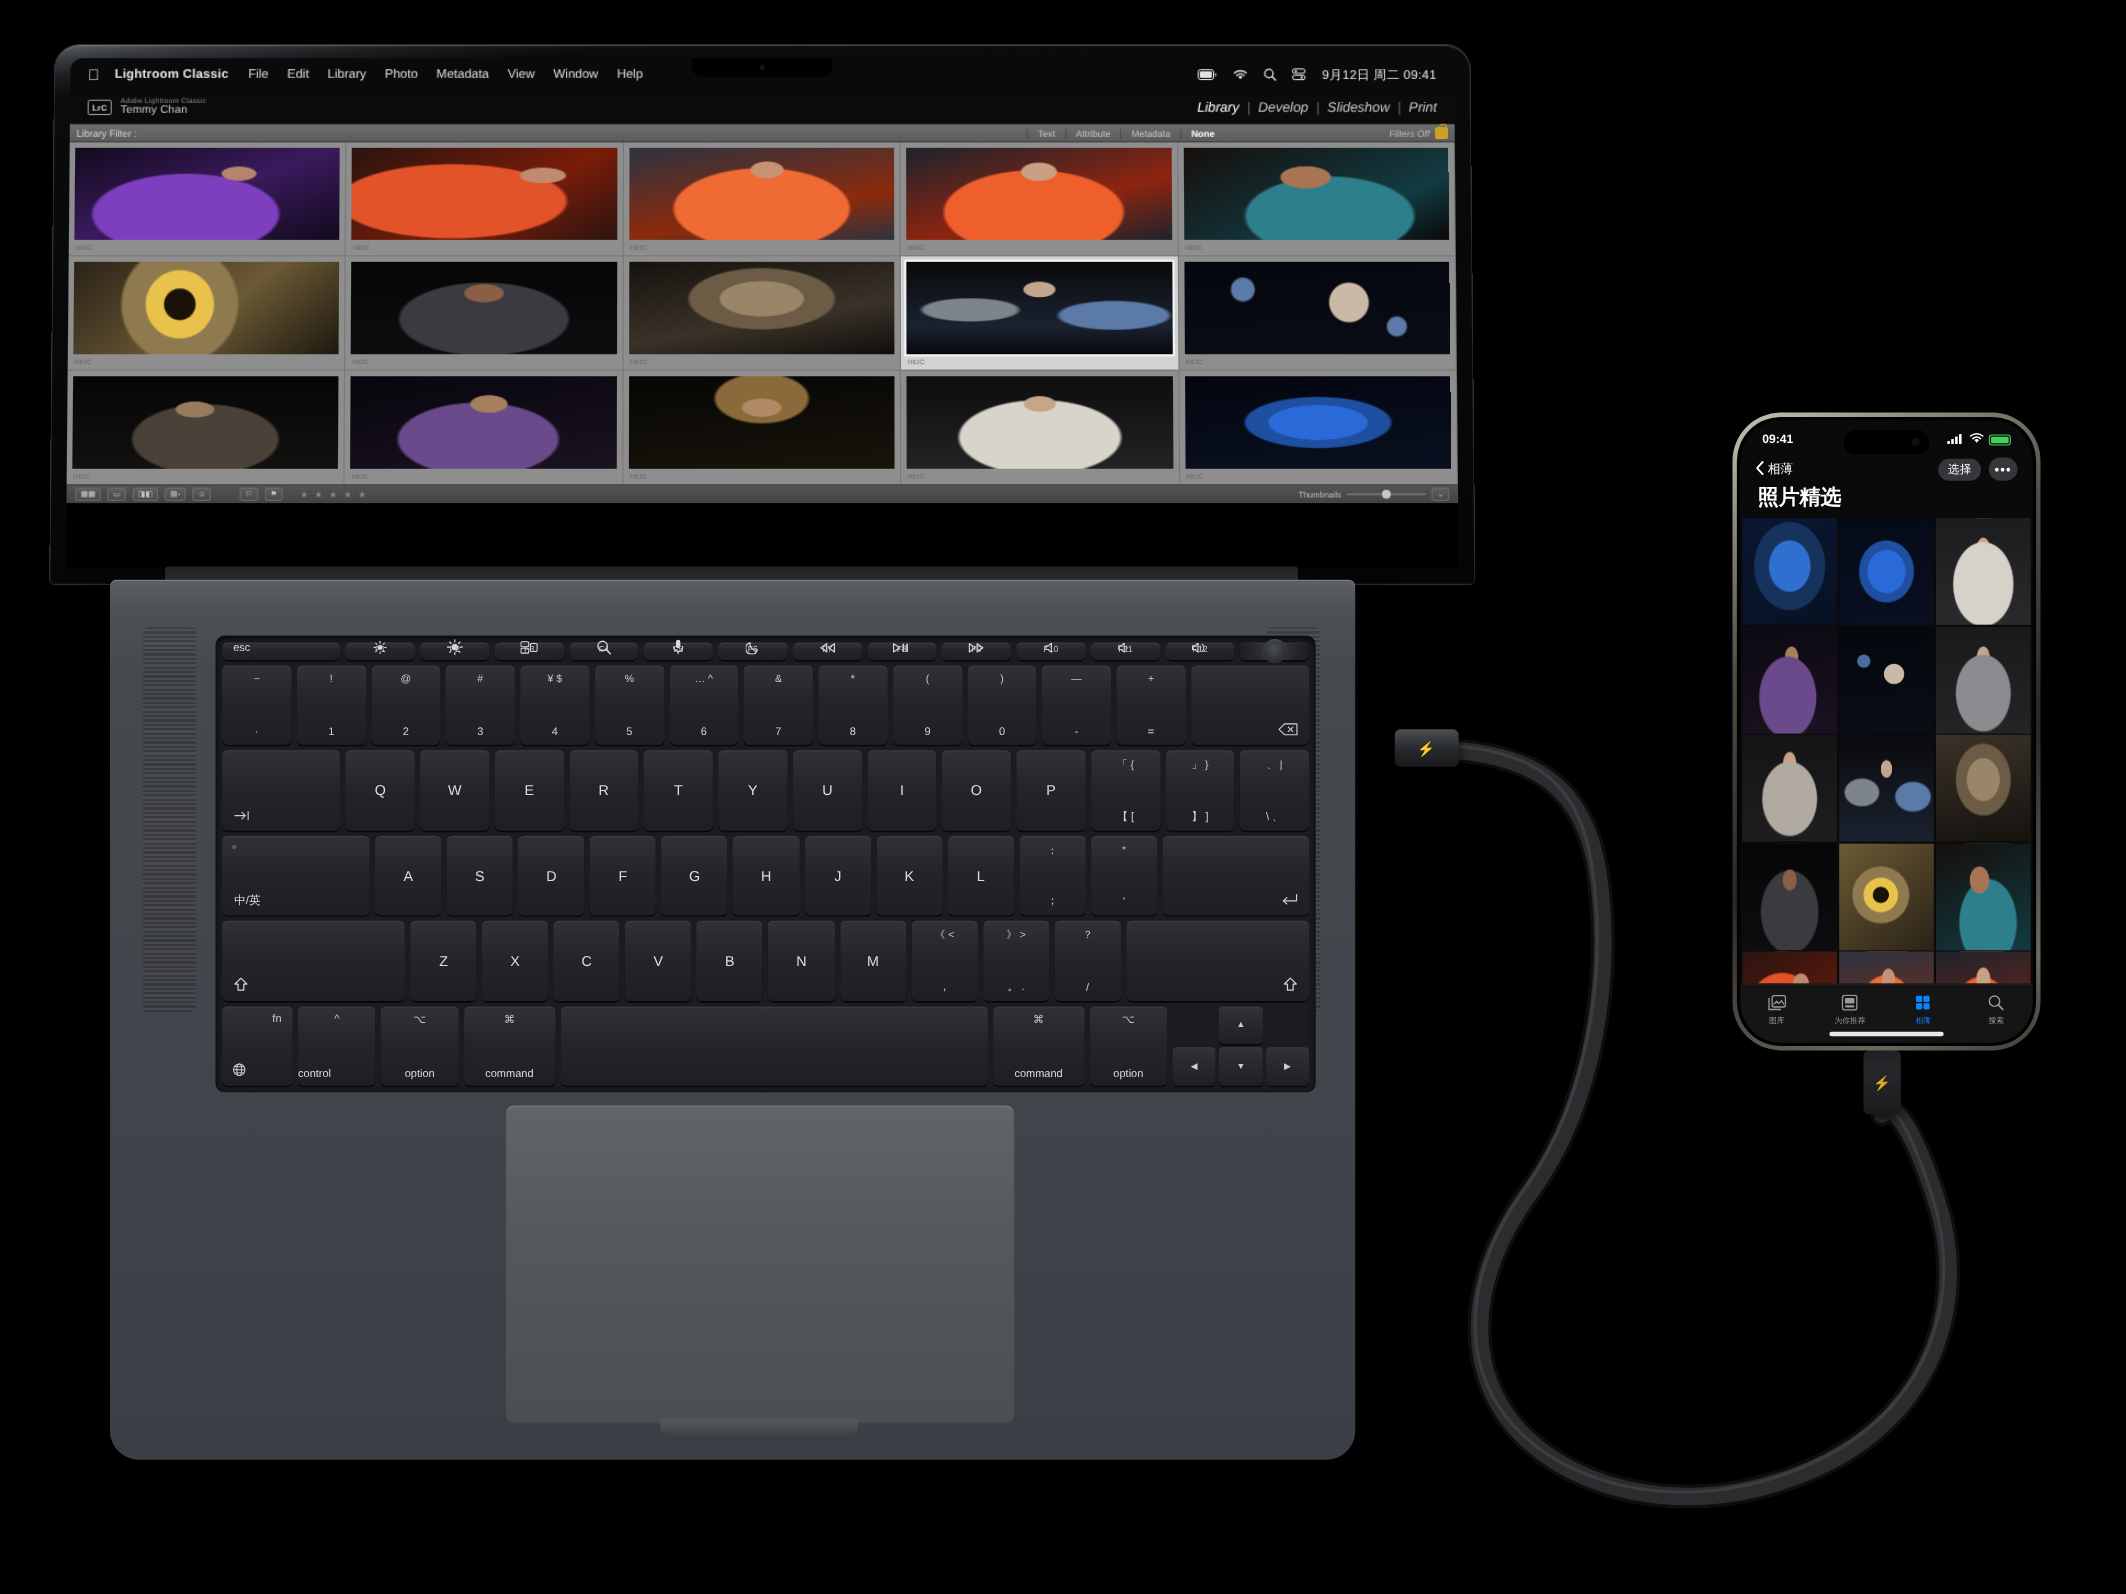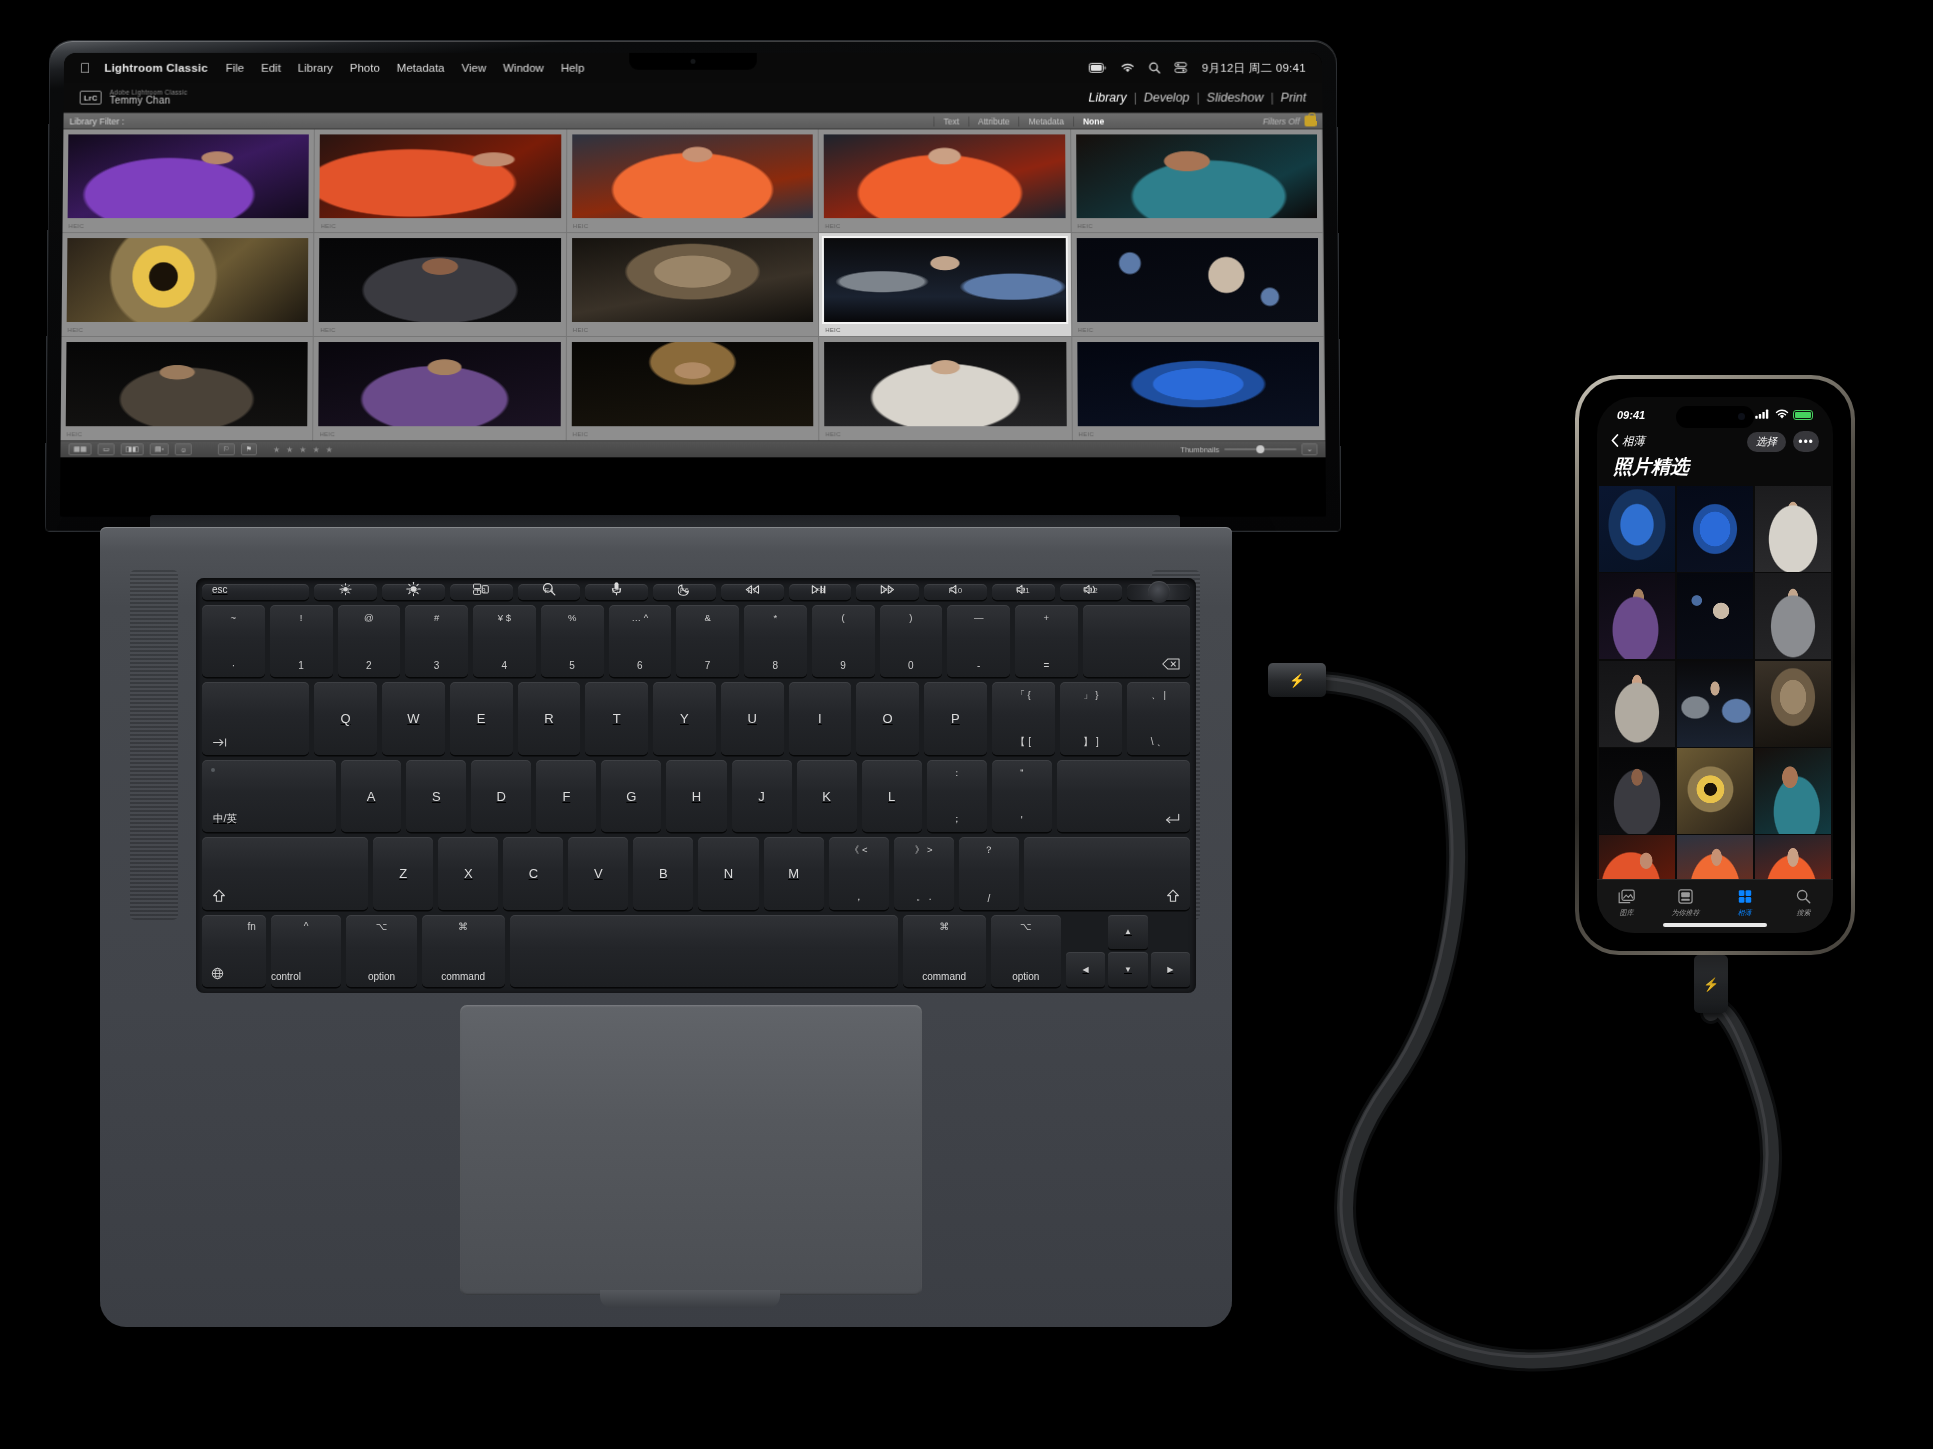--- a/index.html
+++ b/index.html
@@ -148,21 +148,21 @@
   }
   .speaker-l { left:130px; }
   .speaker-r { left:1152px; }
 
   
   .kb-well {
     position:absolute; left:196px; top:578px; width:1000px; height:415px;
     background:#1a1c1f; border-radius:8px;
     box-shadow: inset 0 2px 6px rgba(0,0,0,.8);
     padding:6px;
-    display:flex; flex-direction:column; gap:5px;text-decoration:underline;
+    display:flex; flex-direction:column; gap:5px;
   }
   .krow { display:flex; gap:5px; height:100%; }
   .key {
     background: linear-gradient(180deg,#303236 0%,#232529 45%,#1d1f22 100%);
     border-radius:5px; position:relative; flex:1;
     box-shadow: 0 1.5px 0 rgba(0,0,0,.75), inset 0 1px 0 rgba(255,255,255,.07);
     color:#dcdcdc; display:flex; align-items:center; justify-content:center;
     font-size:13px; font-weight:500;
   }
   .key .lbl-top {
@@ -221,21 +221,21 @@
   
   .iphone {
     position:absolute; left:1575px; top:375px; width:280px; height:580px;
     border-radius:44px;
     background: linear-gradient(150deg,#c9c4b8 0%,#8d887d 14%,#504c45 32%,#2a2824 60%,#6d685f 88%,#403c36 100%);
     box-shadow: 0 10px 44px rgba(0,0,0,.85);
     padding:4px;
   }
   .iphone-inner {
     width:100%; height:100%; border-radius:40px; background:#000;
-    overflow:hidden; position:relative; padding:18px;font-style:italic;
+    overflow:hidden; position:relative; padding:3px;
   }
   .ip-screen {
     width:100%;height:100%;border-radius:37px;overflow:hidden;position:relative;
     background:#0a0a0a; display:flex; flex-direction:column;
   }
   .dyn-island {
     position:absolute; left:50%; transform:translateX(-50%); top:9px;
     width:78px;height:22px;background:#000;border-radius:12px; z-index:50;
   }
   .dyn-island::after{content:"";position:absolute;right:9px;top:7px;width:7px;height:7px;border-radius:50%;background:#0d1018;}

